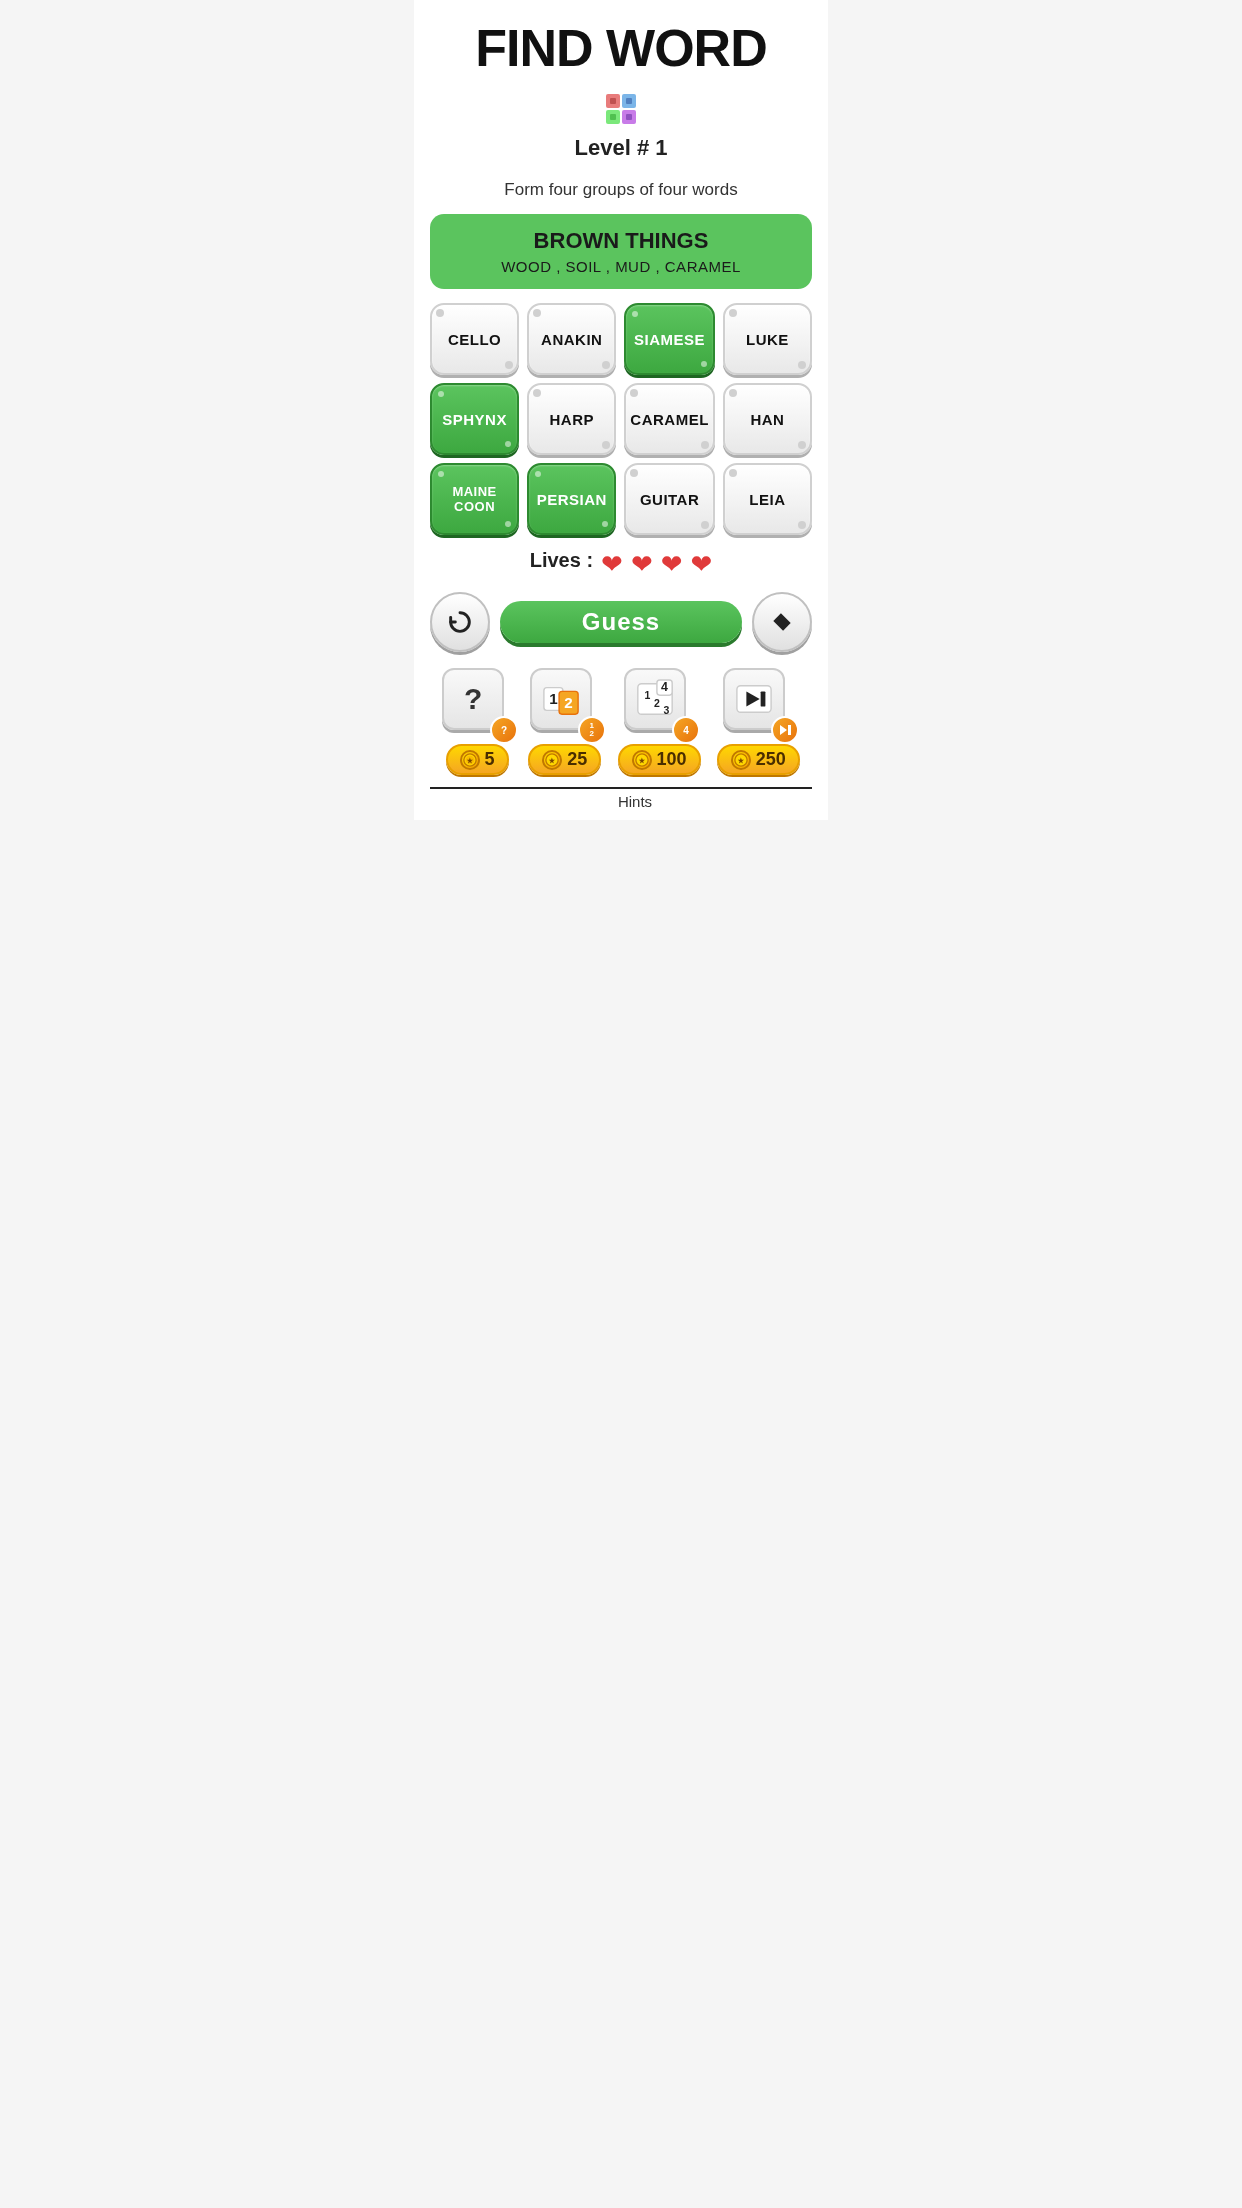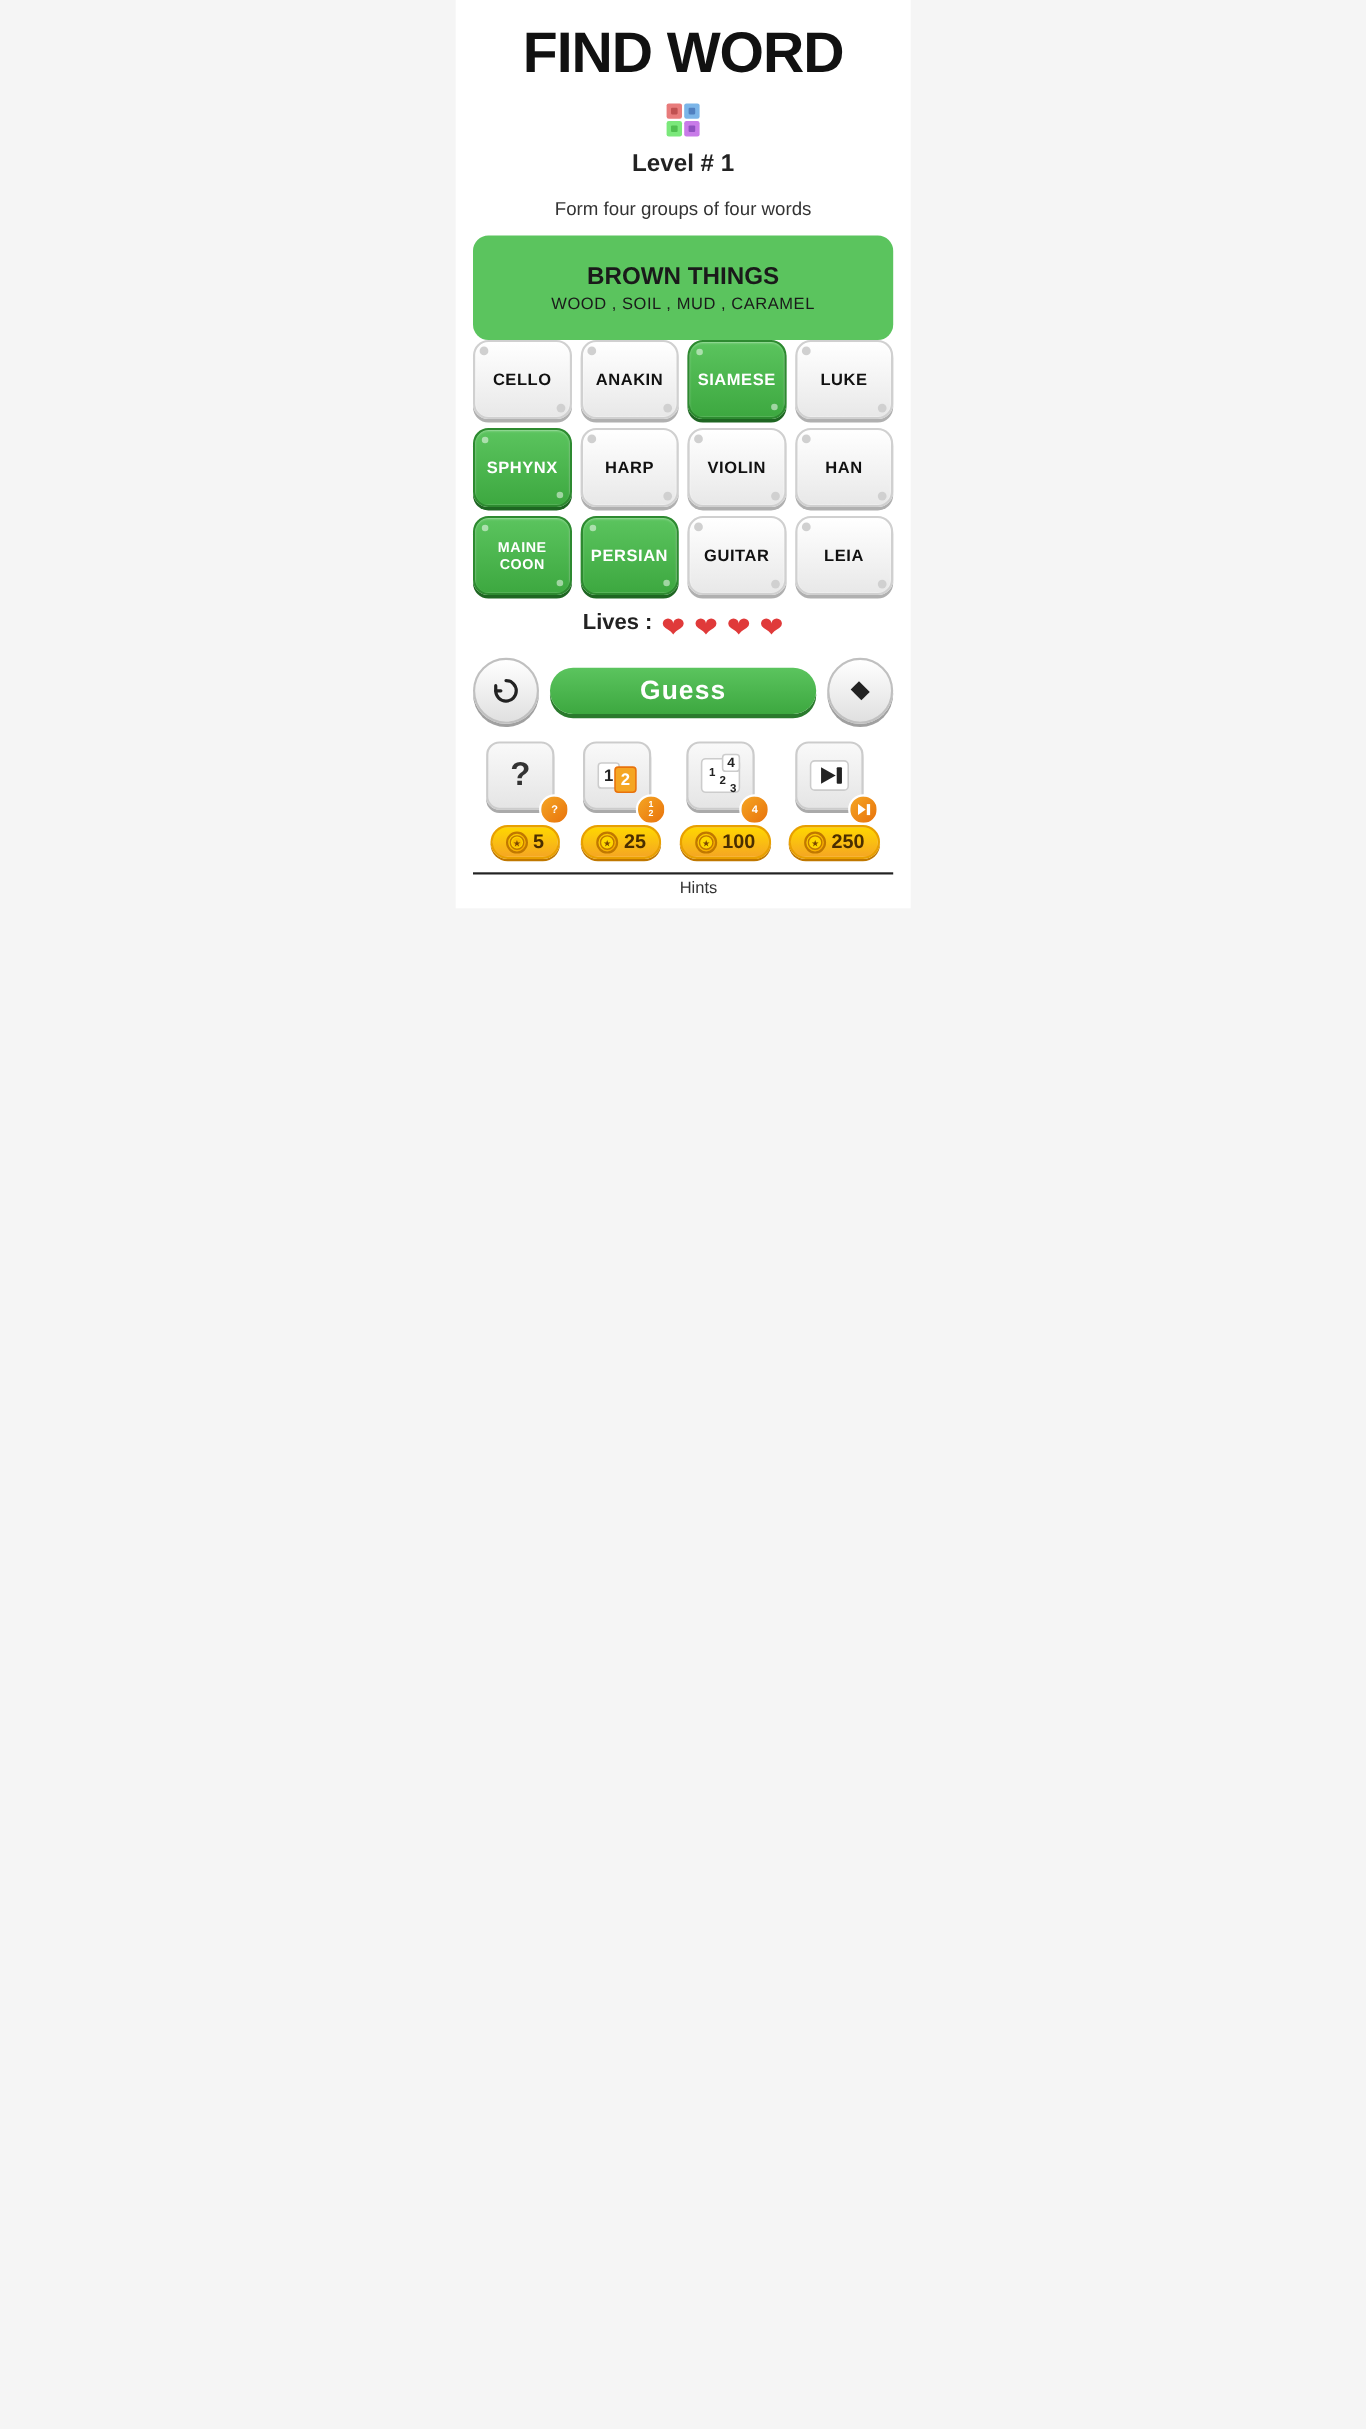--- a/index.html
+++ b/index.html
@@ -59,23 +59,23 @@
       color: #333;
       margin-bottom: 14px;
       font-family: Arial, sans-serif;
       font-weight: 400;
     }
 
     .solved-group {
       background: #5bc45e;
       border-radius: 14px;
       width: 100%;
-      padding: 24px 18px;
+      padding: 14px 18px;
       text-align: center;
-      margin-bottom: 0;
+      margin-bottom: 14px;
     }
 
     .solved-group-title {
       font-size: 22px;
       font-weight: 900;
       color: #1a1a1a;
       font-family: 'Arial Black', Arial, sans-serif;
     }
 
     .solved-group-words {
@@ -379,21 +379,21 @@
       <span>LUKE</span>
     </div>
 
     <div class="word-tile selected">
       <span>SPHYNX</span>
     </div>
     <div class="word-tile unselected">
       <span>HARP</span>
     </div>
     <div class="word-tile unselected">
-      <span>VIOLIN</span>
+      <span>CARAMEL</span>
     </div>
     <div class="word-tile unselected">
       <span>HAN</span>
     </div>
 
     <div class="word-tile selected" style="font-size:13px;">
       <span>MAINE<br>COON</span>
     </div>
     <div class="word-tile selected">
       <span>PERSIAN</span>

